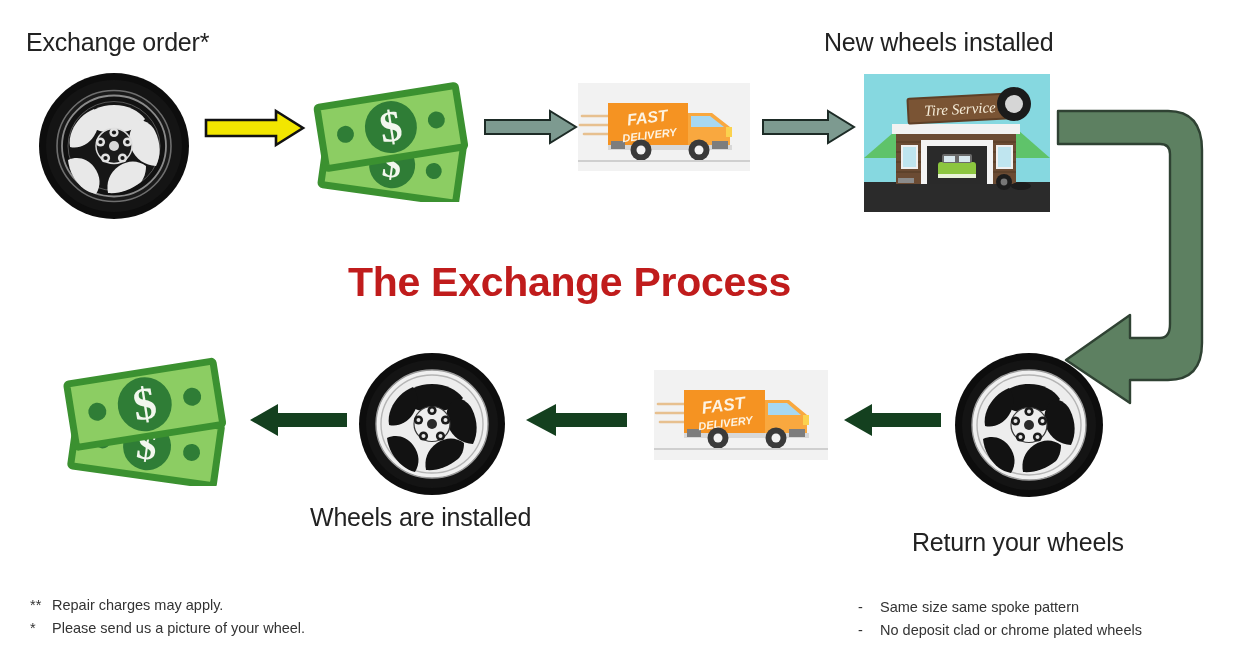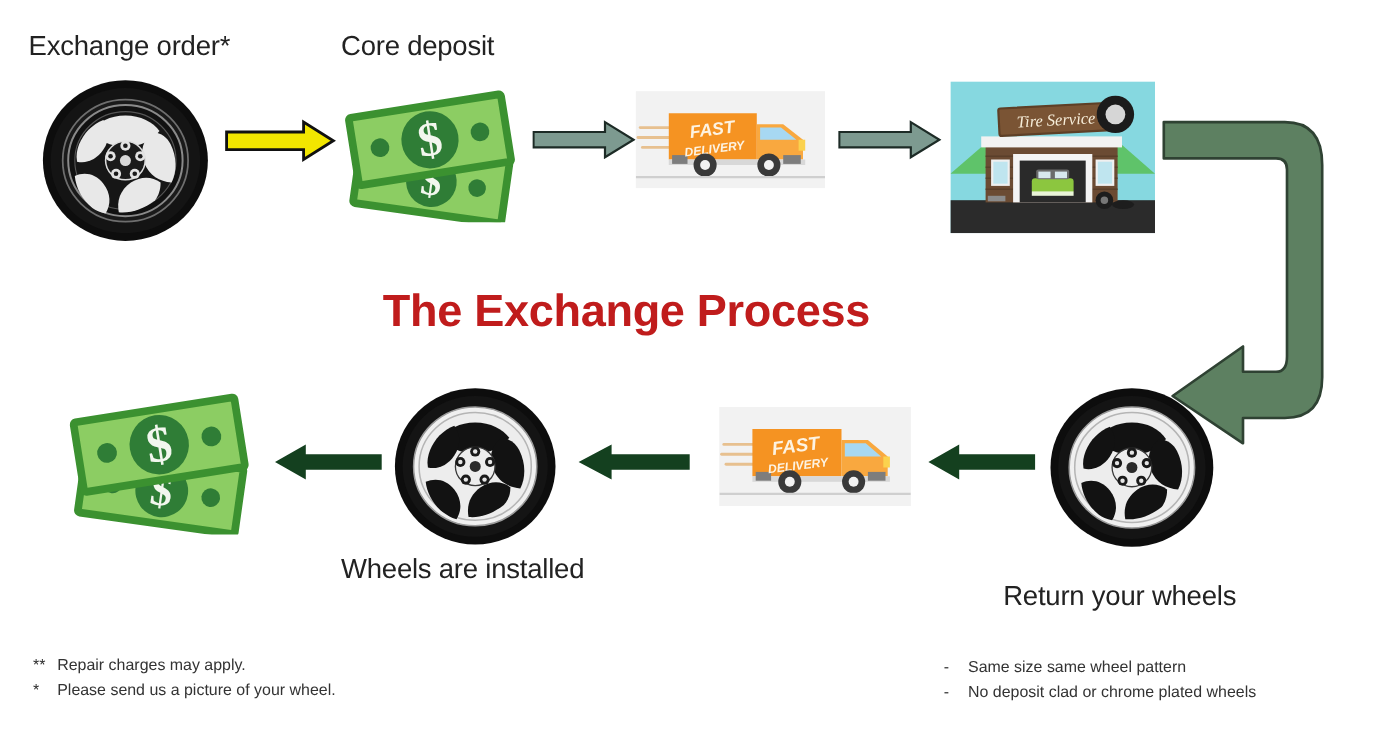--- a/index.html
+++ b/index.html
@@ -61,22 +61,22 @@
   .arrow { position: absolute; }
   .arrow svg { display:block; width:100%; height:100%; }
 </style>
 </head>
 <body>
 
 <div class="canvas">
 
   <div class="lbl" style="left:26px; top:28px;">Exchange order*</div>
 
-  <div class="lbl" style="left:310px; top:28px;">Core deposit</div>
-
+
+  <div class="lbl" style="left:824px; top:28px;">New wheels installed</div>
 
   <div class="wheel" style="left:38px; top:72px; width:152px; height:148px;">
     <svg viewBox="0 0 152 148" xmlns="http://www.w3.org/2000/svg">
       <g>
         <ellipse cx="76" cy="74" rx="75" ry="73" fill="#0d0d0d"></ellipse>
         <ellipse cx="76" cy="74" rx="68" ry="66" fill="#141414"></ellipse>
         <ellipse cx="76" cy="74" rx="57" ry="55.5" fill="#1a1a1a" stroke="#6e6e6e" stroke-width="1.6"></ellipse>
         <ellipse cx="76" cy="74" rx="52" ry="50.5" fill="#111111" stroke="#8a8a8a" stroke-width="1.8"></ellipse>
         <ellipse cx="76" cy="74" rx="46" ry="44.5" fill="#161616" stroke="#555" stroke-width="1"></ellipse>
 
@@ -383,20 +383,20 @@
     <div>
       <span class="mk">**</span><span>Repair charges may apply.</span>
     </div>
     <div>
       <span class="mk">*</span><span>Please send us a picture of your wheel.</span>
     </div>
   </div>
 
   <div class="note" style="left:858px; top:596px;">
     <div>
-      <span class="mk">-</span><span>Same size same wheel pattern</span>
+      <span class="mk">-</span><span>Same size same spoke pattern</span>
     </div>
     <div>
       <span class="mk">-</span><span>No deposit clad or chrome plated wheels</span>
     </div>
   </div>
 
 </div>
 
 </body></html>

